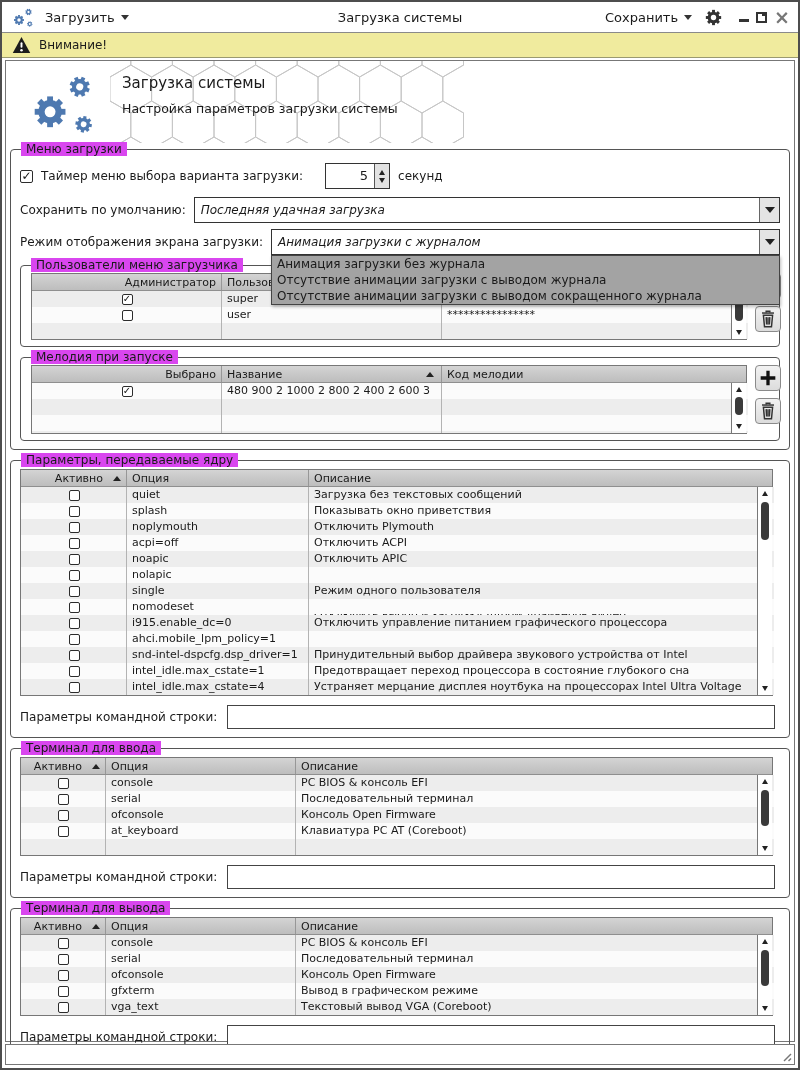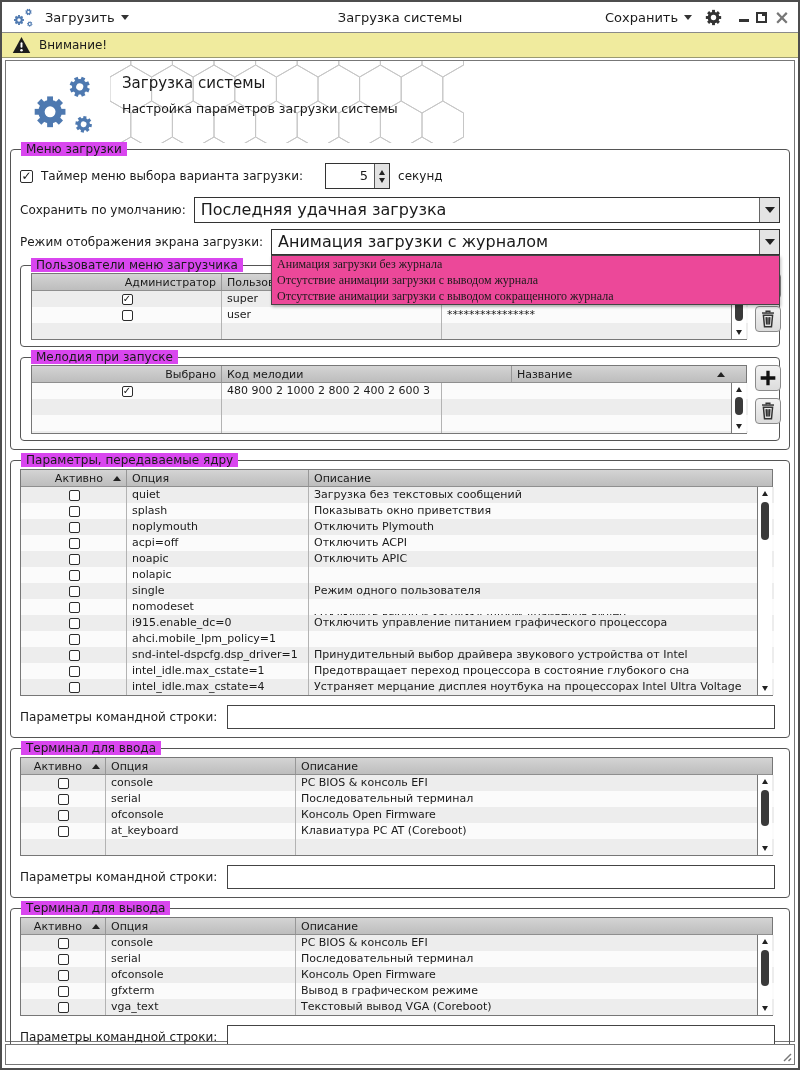--- a/index.html
+++ b/index.html
@@ -47,24 +47,24 @@
   .cb.on { color:#111; }
 
   .spinner { display:flex; height:26px; border:1.5px solid #333; margin-left:14px; background:#fff; }
   .spin-val { width:48px; text-align:right; padding:0 6px; font-size:13px; line-height:23px; }
   .spin-btns { width:15px; background:#e2e2e2; border-left:1px solid #555; display:flex; flex-direction:column; align-items:center; justify-content:center; gap:3px; }
   .tri-up { width:0; height:0; border-left:4px solid transparent; border-right:4px solid transparent; border-bottom:5px solid #222; }
   .tri-dn { width:0; height:0; border-left:4px solid transparent; border-right:4px solid transparent; border-top:5px solid #222; }
   .tri-up.sm, .tri-dn.sm { border-left-width:3.5px; border-right-width:3.5px; }
 
   .combo { flex:1; display:flex; height:26px; border:1px solid #333; background:#fff; margin-left:8px; position:relative; }
-  .combo-val { flex:1; font-size:16px; line-height:24px; padding:0 6px; white-space:nowrap; overflow:hidden; }
+  .combo-val { flex:1; font-size:12px; line-height:24px; padding:0 6px; white-space:nowrap; overflow:hidden;font-style:italic; }
   .combo-btn { width:20px; background:#e4e4e4; border-left:1px solid #666; display:flex; align-items:center; justify-content:center; }
   .combo-btn .tri-dn { border-left-width:5px; border-right-width:5px; border-top-width:6px; }
-  .dd-list { position:absolute; left:-1px; right:-1px; top:100%; margin-top:1px; background:#ec4899; border:1px solid #444; z-index:40; box-shadow:1px 2px 3px rgba(0,0,0,.25);font-family:Liberation Serif, serif; }
+  .dd-list { position:absolute; left:-1px; right:-1px; top:100%; margin-top:1px; background:#a3a3a3; border:1px solid #444; z-index:40; box-shadow:1px 2px 3px rgba(0,0,0,.25); }
   .dd-item { height:16px; line-height:16px; font-size:12px; padding:0 5px; white-space:nowrap; }
 
   
   .tblwrap { display:flex; align-items:flex-start; }
   .tbl { position:relative; border:1px solid #777; background:#fff; flex:0 0 auto; }
   .thead { display:flex; height:17px; background:linear-gradient(#d4d4d4,#bdbdbd); border-bottom:1px solid #8f8f8f; }
   .th { display:flex; align-items:center; font-size:11px; padding:0 5px; border-right:1px solid #979797; white-space:nowrap; overflow:hidden; }
   .th:last-child { border-right:none; }
   .th.c { justify-content:flex-end; }
   .sort-asc { width:0; height:0; border-left:4px solid transparent; border-right:4px solid transparent; border-bottom:5px solid #222; }
@@ -320,26 +320,26 @@
       </div>
 
       <div class="subgroup">
         <span class="legend">Мелодия при запуске</span>
         <div class="tblwrap">
           <div class="tbl" style="width: 716px;">
               <div class="thead">
                 <div class="th c" style="width: 190px;">
                   <span>Выбрано</span>
                 </div>
-                <div class="th" style="width: 290px;">
-                  <span>Код мелодии</span>
-                </div>
                 <div class="th" style="width: 220px;">
                   <span>Название</span>
                   <span class="sort-asc mr"></span>
+                </div>
+                <div class="th" style="width: 290px;">
+                  <span>Код мелодии</span>
                 </div>
               </div>
               <div class="tbody off" style="height: 50px; width: 716px;">
                 <div class="trow">
                   <div class="td c" style="width: 190px;">
                     <span class="cb on">✓</span>
                   </div>
                   <div class="td" style="width: 290px;">480 900 2 1000 2 800 2 400 2 600 3</div>
                 </div>
                 <div class="vline" style="left: 189px;"></div>

